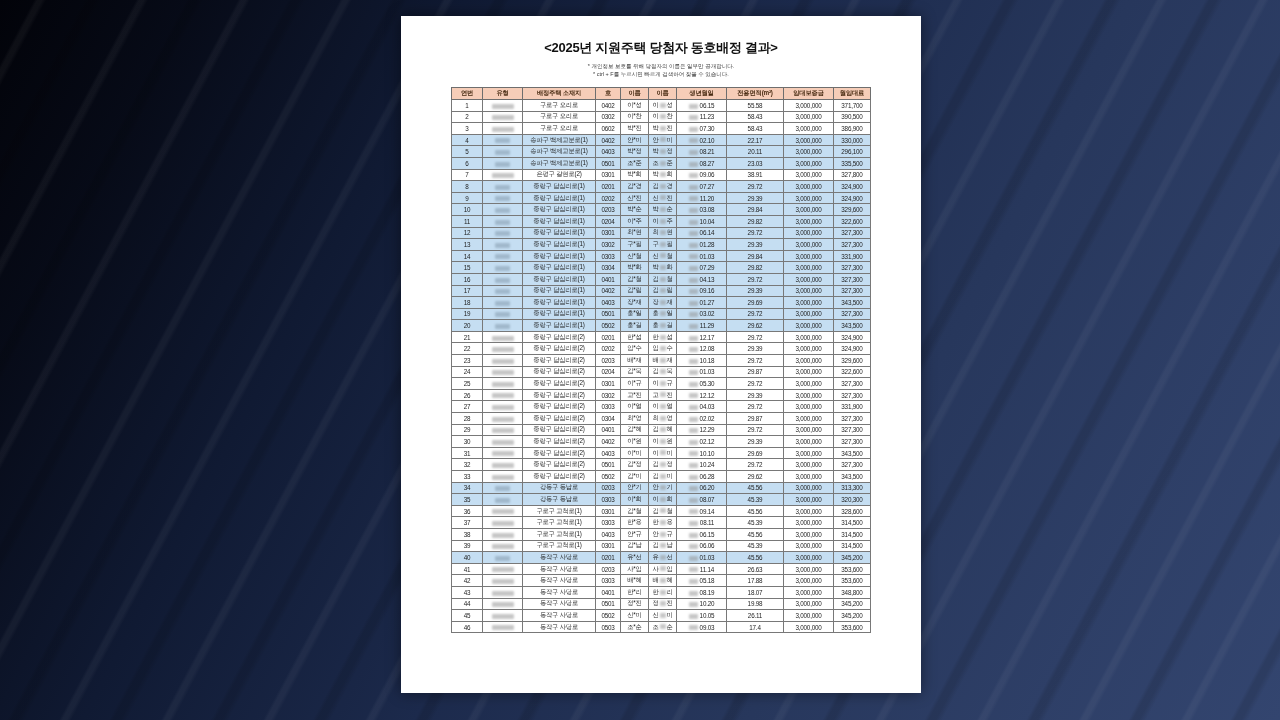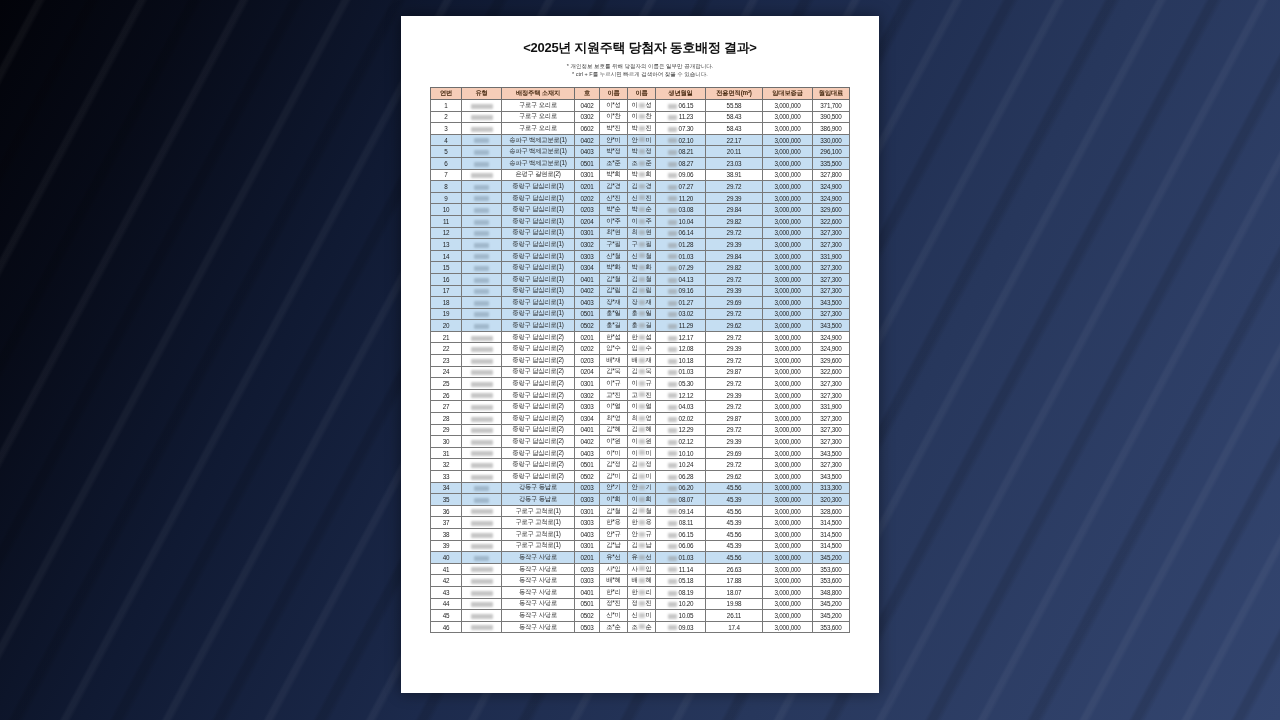--- a/index.html
+++ b/index.html
@@ -11,21 +11,21 @@
         rgba(255,255,255,0) 0px, rgba(255,255,255,0) 30px,
         rgba(255,255,255,0.045) 33px, rgba(255,255,255,0.045) 37px,
         rgba(255,255,255,0) 41px, rgba(255,255,255,0) 74px,
         rgba(0,0,0,0.12) 78px, rgba(0,0,0,0.12) 84px,
         rgba(255,255,255,0) 90px),
       linear-gradient(118deg,
         #020309 0%, #070b18 12%, #101a33 28%,
         #1c2a4c 48%, #27375c 68%, #2e3f67 85%, #33456f 100%);
   }
   .page{
-    position:absolute;left:401px;top:16px;width:478px;height:677px;
+    position:absolute;left:401px;top:16px;width:520px;height:677px;
     background:#ffffff;box-shadow:0 0 14px rgba(0,0,0,0.45);
     box-sizing:border-box;padding-top:24px;
   }
   .doc-title{
     text-align:center;font-size:13px;font-weight:bold;color:#111;
     letter-spacing:-0.3px;line-height:16px;
   }
   .doc-notes{
     margin-top:7px;text-align:center;font-size:5.5px;line-height:7.5px;color:#3c3c3c;
   }

